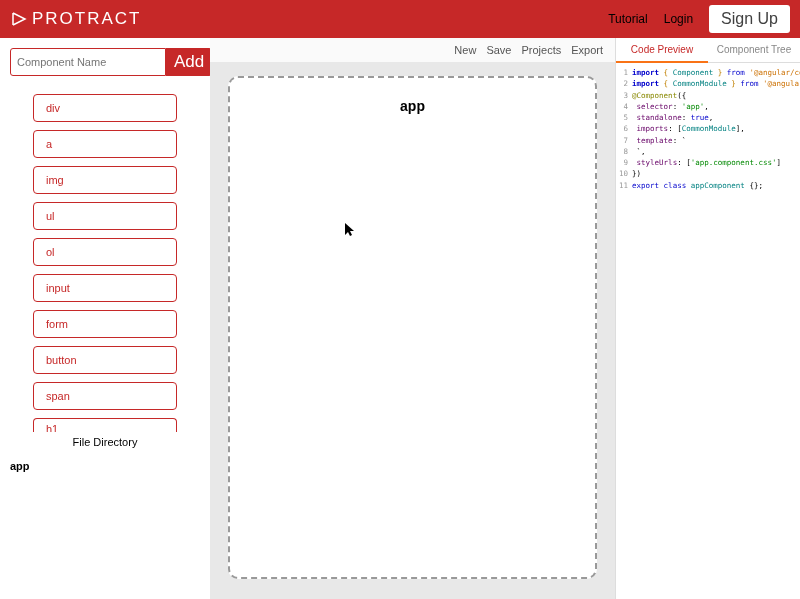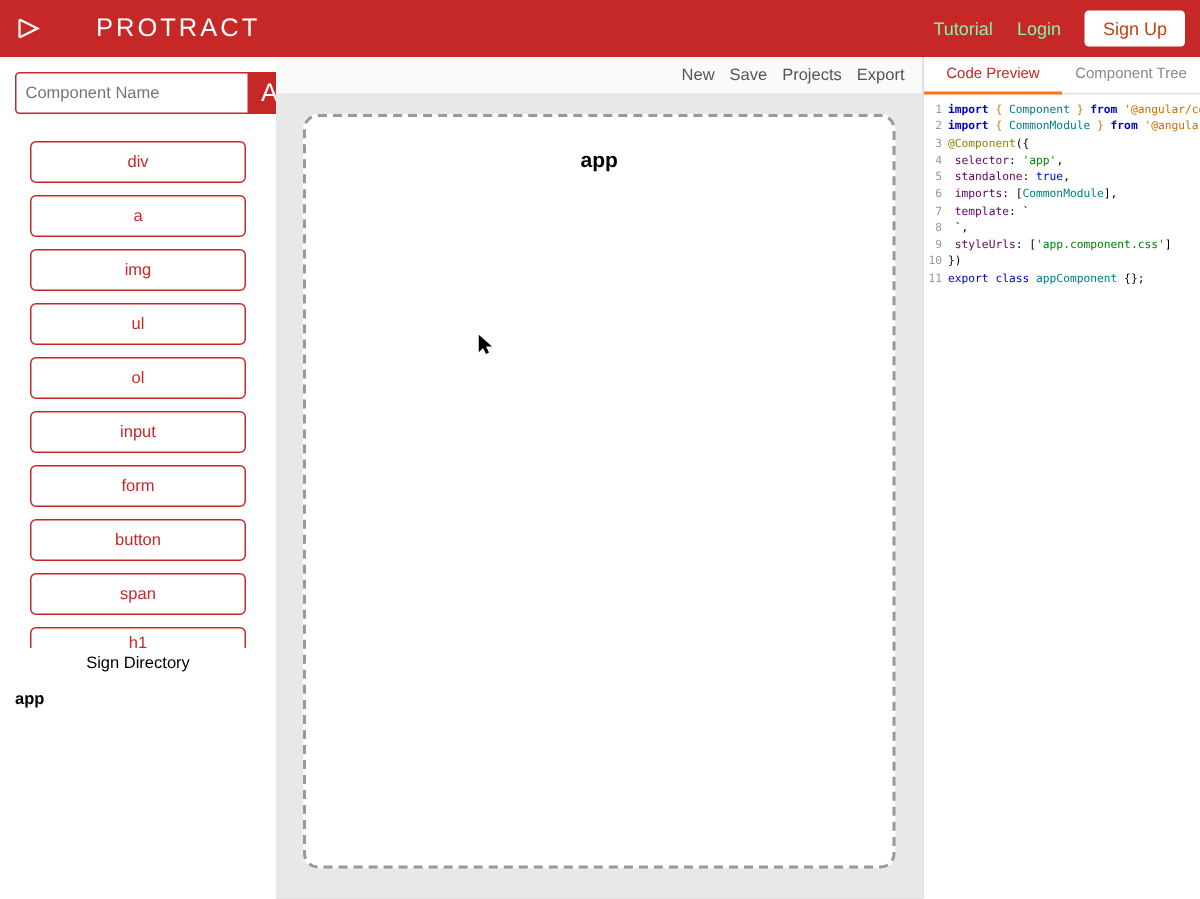--- a/index.html
+++ b/index.html
@@ -24,49 +24,48 @@
       gap: 4px;
     }
     .logo-icon {
       width: 18px;
       height: 18px;
     }
     .logo-text {
       font-size: 17px;
       font-weight: 300;
       letter-spacing: 2px;
-      margin-left: 32px;
     }
     .header-right {
       margin-left: auto;
       display: flex;
       align-items: center;
       gap: 16px;
       font-size: 12px;
     }
     .header-link {
-      color: #86efac;
+      color: #000000;
       cursor: pointer;
       text-align: right;
     }
     .signup-btn {
       background: white;
-      color: #c2410c;
+      color: #404040;
       border: none;
       padding: 5px 12px;
       border-radius: 3px;
-      font-size: 12px;
+      font-size: 16px;
       cursor: pointer;
     }
     .main {
       display: flex;
       height: calc(100% - 38px);
     }
     .sidebar {
-      width: 184px;
+      width: 210px;
       padding: 10px;
       display: flex;
       flex-direction: column;
     }
     .add-row {
       display: flex;
       margin-bottom: 18px;
     }
     .component-input {
       flex: 1;
@@ -91,23 +90,23 @@
       flex-direction: column;
       gap: 8px;
       align-items: center;
     }
     .element-btn {
       width: 144px;
       border: 1.5px solid #c62828;
       background: white;
       color: #c62828;
       border-radius: 4px;
-      padding: 7px 0;
-      font-size: 11px;
-      text-align: center;
+      padding: 7px 12px;
+      font-size: 11px;
+      text-align: left;
       cursor: pointer;
     }
     .element-btn-cut {
       height: 14px;
       padding-top: 4px;
       padding-bottom: 0;
       overflow: hidden;
       border-bottom: none;
       border-radius: 4px 4px 0 0;
     }
@@ -203,21 +202,21 @@
       color: #999;
       padding-right: 4px;
       flex-shrink: 0;
     }
     .line-content {
       white-space: pre;
     }
     .kw-import { color: #0000cc; font-weight: bold; }
     .kw-brace { color: #c08000; }
     .kw-ident { color: #008080; }
-    .kw-from { color: #0000cc; font-weight: bold; }
+    .kw-from { color: #0000cc; }
     .kw-string { color: #cc7000; }
     .kw-deco { color: #888800; }
     .kw-key { color: #660066; }
     .kw-val-str { color: #008800; }
     .kw-true { color: #0000cc; text-align: right; }
     .kw-arr { color: #008080; }
     .kw-export { color: #0000cc; }
     .kw-class { color: #0000cc; }
     .sidebar-inner { flex-shrink: 0; }
   </style>
@@ -251,21 +250,21 @@
         <div class="element-btn">img</div>
         <div class="element-btn">ul</div>
         <div class="element-btn">ol</div>
         <div class="element-btn">input</div>
         <div class="element-btn">form</div>
         <div class="element-btn">button</div>
         <div class="element-btn">span</div>
         <div class="element-btn element-btn-cut">h1</div>
       </div>
     </div>
-    <div class="file-dir-label">Sign Directory</div>
+    <div class="file-dir-label">File Directory</div>
     <div class="file-dir-item">app</div>
   </div>
 
   <div class="center">
     <div class="center-toolbar">
       <span class="toolbar-item">New</span>
       <span class="toolbar-item">Save</span>
       <span class="toolbar-item">Projects</span>
       <span class="toolbar-item">Export</span>
     </div>

